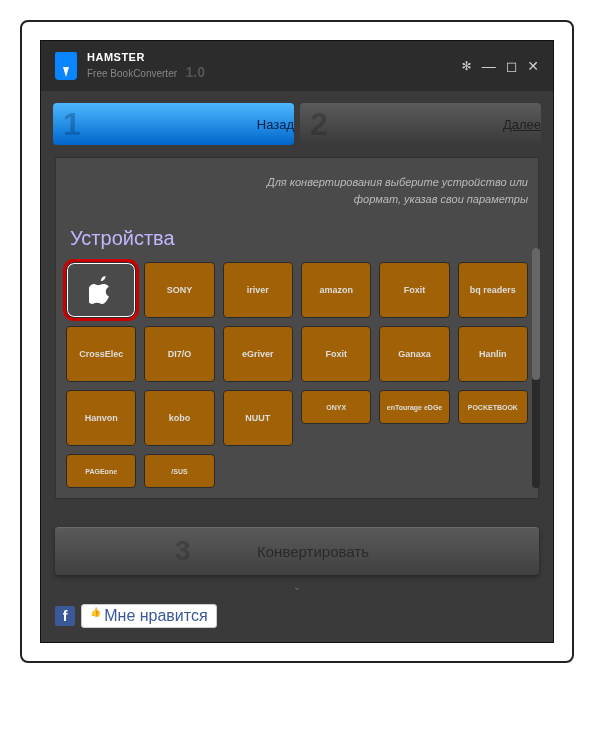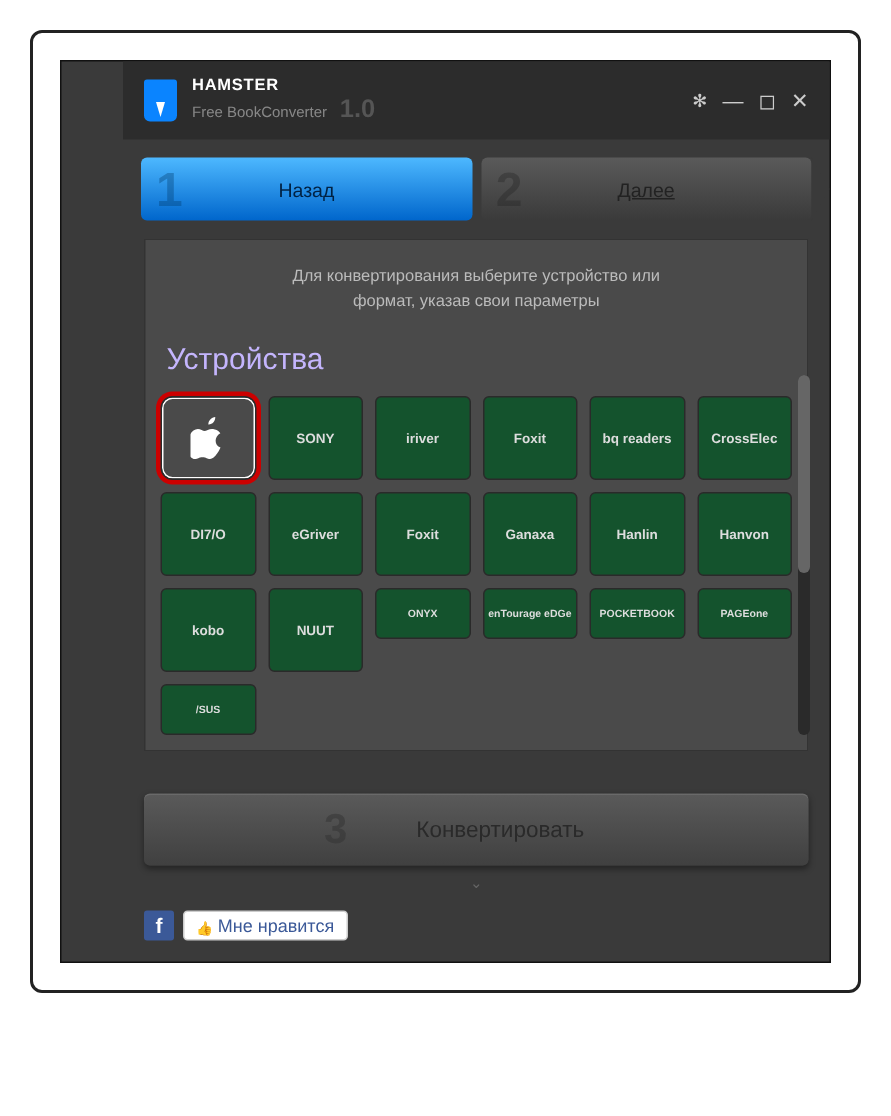--- a/index.html
+++ b/index.html
@@ -1,53 +1,53 @@
 <!DOCTYPE html>
 <html><head>
 <meta charset="utf-8">
 <style>
 * { margin: 0; padding: 0; box-sizing: border-box; }
 body { background: #fff; font-family: Arial, sans-serif; display: flex; justify-content: center; padding: 20px; }
 .outer { width: 594px; border: 2px solid #222; border-radius: 8px; padding: 18px; background: #fff; }
-.window { background: #3a3a3a; border: 1px solid #111; width: 100%; position: relative; padding-left: 41px; }
+.window { background: #3a3a3a; border: 1px solid #111; width: 100%; position: relative; }
 .titlebar { background: #2c2c2c; display: flex; align-items: center; padding: 10px 14px; }
 .logo-icon { width: 22px; height: 28px; background: #0a84ff; border-radius: 2px 2px 4px 4px; position: relative; margin-right: 10px; }
 .logo-icon::after { content: ""; position: absolute; bottom: 3px; left: 50%; transform: translateX(-50%); width: 6px; height: 10px; background: #fff; clip-path: polygon(50% 100%, 0 0, 100% 0); }
 .title-text { color: #fff; font-size: 11px; font-weight: bold; letter-spacing: 0.5px; }
 .subtitle { color: #888; font-size: 10px; }
-.version { color: #555; font-size: 17px; font-weight: bold; margin-left: 4px; margin-top: 11px; }
+.version { color: #555; font-size: 14px; font-weight: bold; margin-left: 4px; margin-top: 11px; }
 .window-controls { margin-left: auto; display: flex; gap: 10px; align-items: center; }
 .ctrl { color: #ccc; font-size: 14px; cursor: pointer; }
 .ctrl-gear { font-size: 12px; }
 .steps { display: flex; padding: 12px; gap: 6px; }
 .step { flex: 1; height: 42px; display: flex; align-items: center; position: relative; border-radius: 4px; cursor: pointer; }
 .step-1 { background: linear-gradient(#4db8ff, #0066cc); }
 .step-2 { background: linear-gradient(#5a5a5a, #3a3a3a); position: relative; }
 .step-2::after { content: ""; position: absolute; right: -12px; top: 0; width: 0; height: 0; border-top: 21px solid transparent; border-bottom: 21px solid transparent; border-left: 12px solid #3a3a3a; }
 .step-num { font-size: 32px; font-weight: bold; margin-left: 10px; opacity: 0.35; color: #003a6b; }
 .step-2 .step-num { color: #222; }
-.step-label { position: absolute; left: 0; right: 0; text-align: center; font-size: 13px; color: #002244; }
+.step-label { position: absolute; left: 0; right: 0; text-align: right; font-size: 13px; color: #002244; }
 .step-2 .step-label { color: #222; text-decoration: underline; }
 .content { padding: 0 14px 14px; position: relative; }
 .panel { background: #4a4a4a; border: 1px solid #333; padding: 16px 10px 10px; position: relative; }
-.hint { text-align: center; color: #bbb; font-size: 11px; margin-bottom: 20px; line-height: 1.5; }
+.hint { text-align: right; color: #bbb; font-size: 11px; margin-bottom: 20px; line-height: 1.5; font-style: italic; }
 .section-title { color: #c4b5fd; font-size: 20px; font-weight: 300; margin-bottom: 12px; padding-left: 4px; }
 .grid { display: grid; grid-template-columns: repeat(6, 1fr); gap: 8px; }
-.device { background: #14532d; height: 56px; border-radius: 4px; display: flex; align-items: center; justify-content: center; color: #ddd; font-size: 9px; font-weight: bold; cursor: pointer; border: 1px solid #2a2a2a; text-align: center; padding: 2px; overflow: hidden; }
+.device { background: #a16207; height: 56px; border-radius: 4px; display: flex; align-items: center; justify-content: center; color: #ddd; font-size: 9px; font-weight: bold; cursor: pointer; border: 1px solid #2a2a2a; text-align: center; padding: 2px; overflow: hidden; }
 .device.selected { background: #4a4a4a; box-shadow: 0 0 0 3px #cc0000, inset 0 0 0 1px #fff; border-radius: 8px; }
 .apple-logo { width: 24px; height: 28px; fill: #fff; }
 .scrollbar { position: absolute; right: -2px; top: 90px; bottom: 10px; width: 8px; background: #2a2a2a; border-radius: 4px; }
 .scroll-thumb { position: absolute; top: 0; width: 100%; height: 55%; background: #666; border-radius: 4px; }
 .convert-area { padding: 14px; }
 .convert-btn { background: linear-gradient(#5a5a5a, #404040); height: 48px; display: flex; align-items: center; justify-content: center; border-radius: 4px; position: relative; cursor: pointer; box-shadow: inset 0 1px 0 rgba(255,255,255,0.1), 0 2px 4px rgba(0,0,0,0.4); }
 .convert-num { position: absolute; left: 120px; font-size: 28px; font-weight: bold; color: #333; opacity: 0.5; }
 .convert-label { font-size: 15px; color: #2a2a2a; margin-left: 32px; }
 .footer { padding: 8px 14px 14px; display: flex; align-items: center; gap: 6px; }
 .fb-icon { width: 20px; height: 20px; background: #3b5998; color: #fff; display: flex; align-items: center; justify-content: center; font-weight: bold; font-size: 14px; border-radius: 2px; }
-.like-btn { background: #fff; border: 1px solid #ccc; border-radius: 3px; padding: 2px 8px; font-size: 12px; color: #3b5998; display: flex; align-items: flex-end; gap: 3px; cursor: pointer; }
+.like-btn { background: #fff; border: 1px solid #ccc; border-radius: 3px; padding: 2px 8px; font-size: 16px; color: #3b5998; display: flex; align-items: flex-start; gap: 3px; cursor: pointer; }
 .like-btn::before { content: "👍"; font-size: 9px; }
 .expand { text-align: center; color: #666; font-size: 10px; margin-top: -8px; padding-bottom: 4px; }
 </style>
 </head>
 <body>
 
 <div class="outer">
 <div class="window">
   <div class="titlebar">
     <div class="logo-icon"></div>
@@ -85,20 +85,21 @@
       </div>
       <div class="section-title">Устройства</div>
       <div class="grid" id="device-grid">
             <div class="device selected">
               <svg class="apple-logo" viewBox="0 0 24 28">
                 <path d="M16.5 0c.1 1.3-.4 2.6-1.2 3.5-.8.9-2.1 1.6-3.4 1.5-.1-1.3.5-2.6 1.3-3.4C14 .7 15.4.1 16.5 0zM20 20.4c-.7 1.5-1 2.2-1.9 3.5-1.2 1.8-3 4.1-5.1 4.1-1.9 0-2.4-1.2-5-1.2s-3.1 1.2-5 1.2c-2.1 0-3.8-2-5-3.9C-4.4 18.8-.8 8.2 4.9 8c1.8 0 3.4 1.3 4.5 1.3 1.1 0 3.1-1.5 5.3-1.3.9 0 3.5.4 5.2 2.8-4.6 2.5-3.8 8.6.1 9.6z"></path>
               </svg>
             </div>
             <div class="device">SONY</div>
             <div class="device">iriver</div>
+            <div class="device">amazon</div>
             <div class="device">Foxit</div>
             <div class="device">bq readers</div>
             <div class="device">CrossElec</div>
             <div class="device">DI7/O</div>
             <div class="device">eGriver</div>
             <div class="device">Foxit</div>
             <div class="device">Ganaxa</div>
             <div class="device">Hanlin</div>
             <div class="device">Hanvon</div>
             <div class="device">kobo</div>

